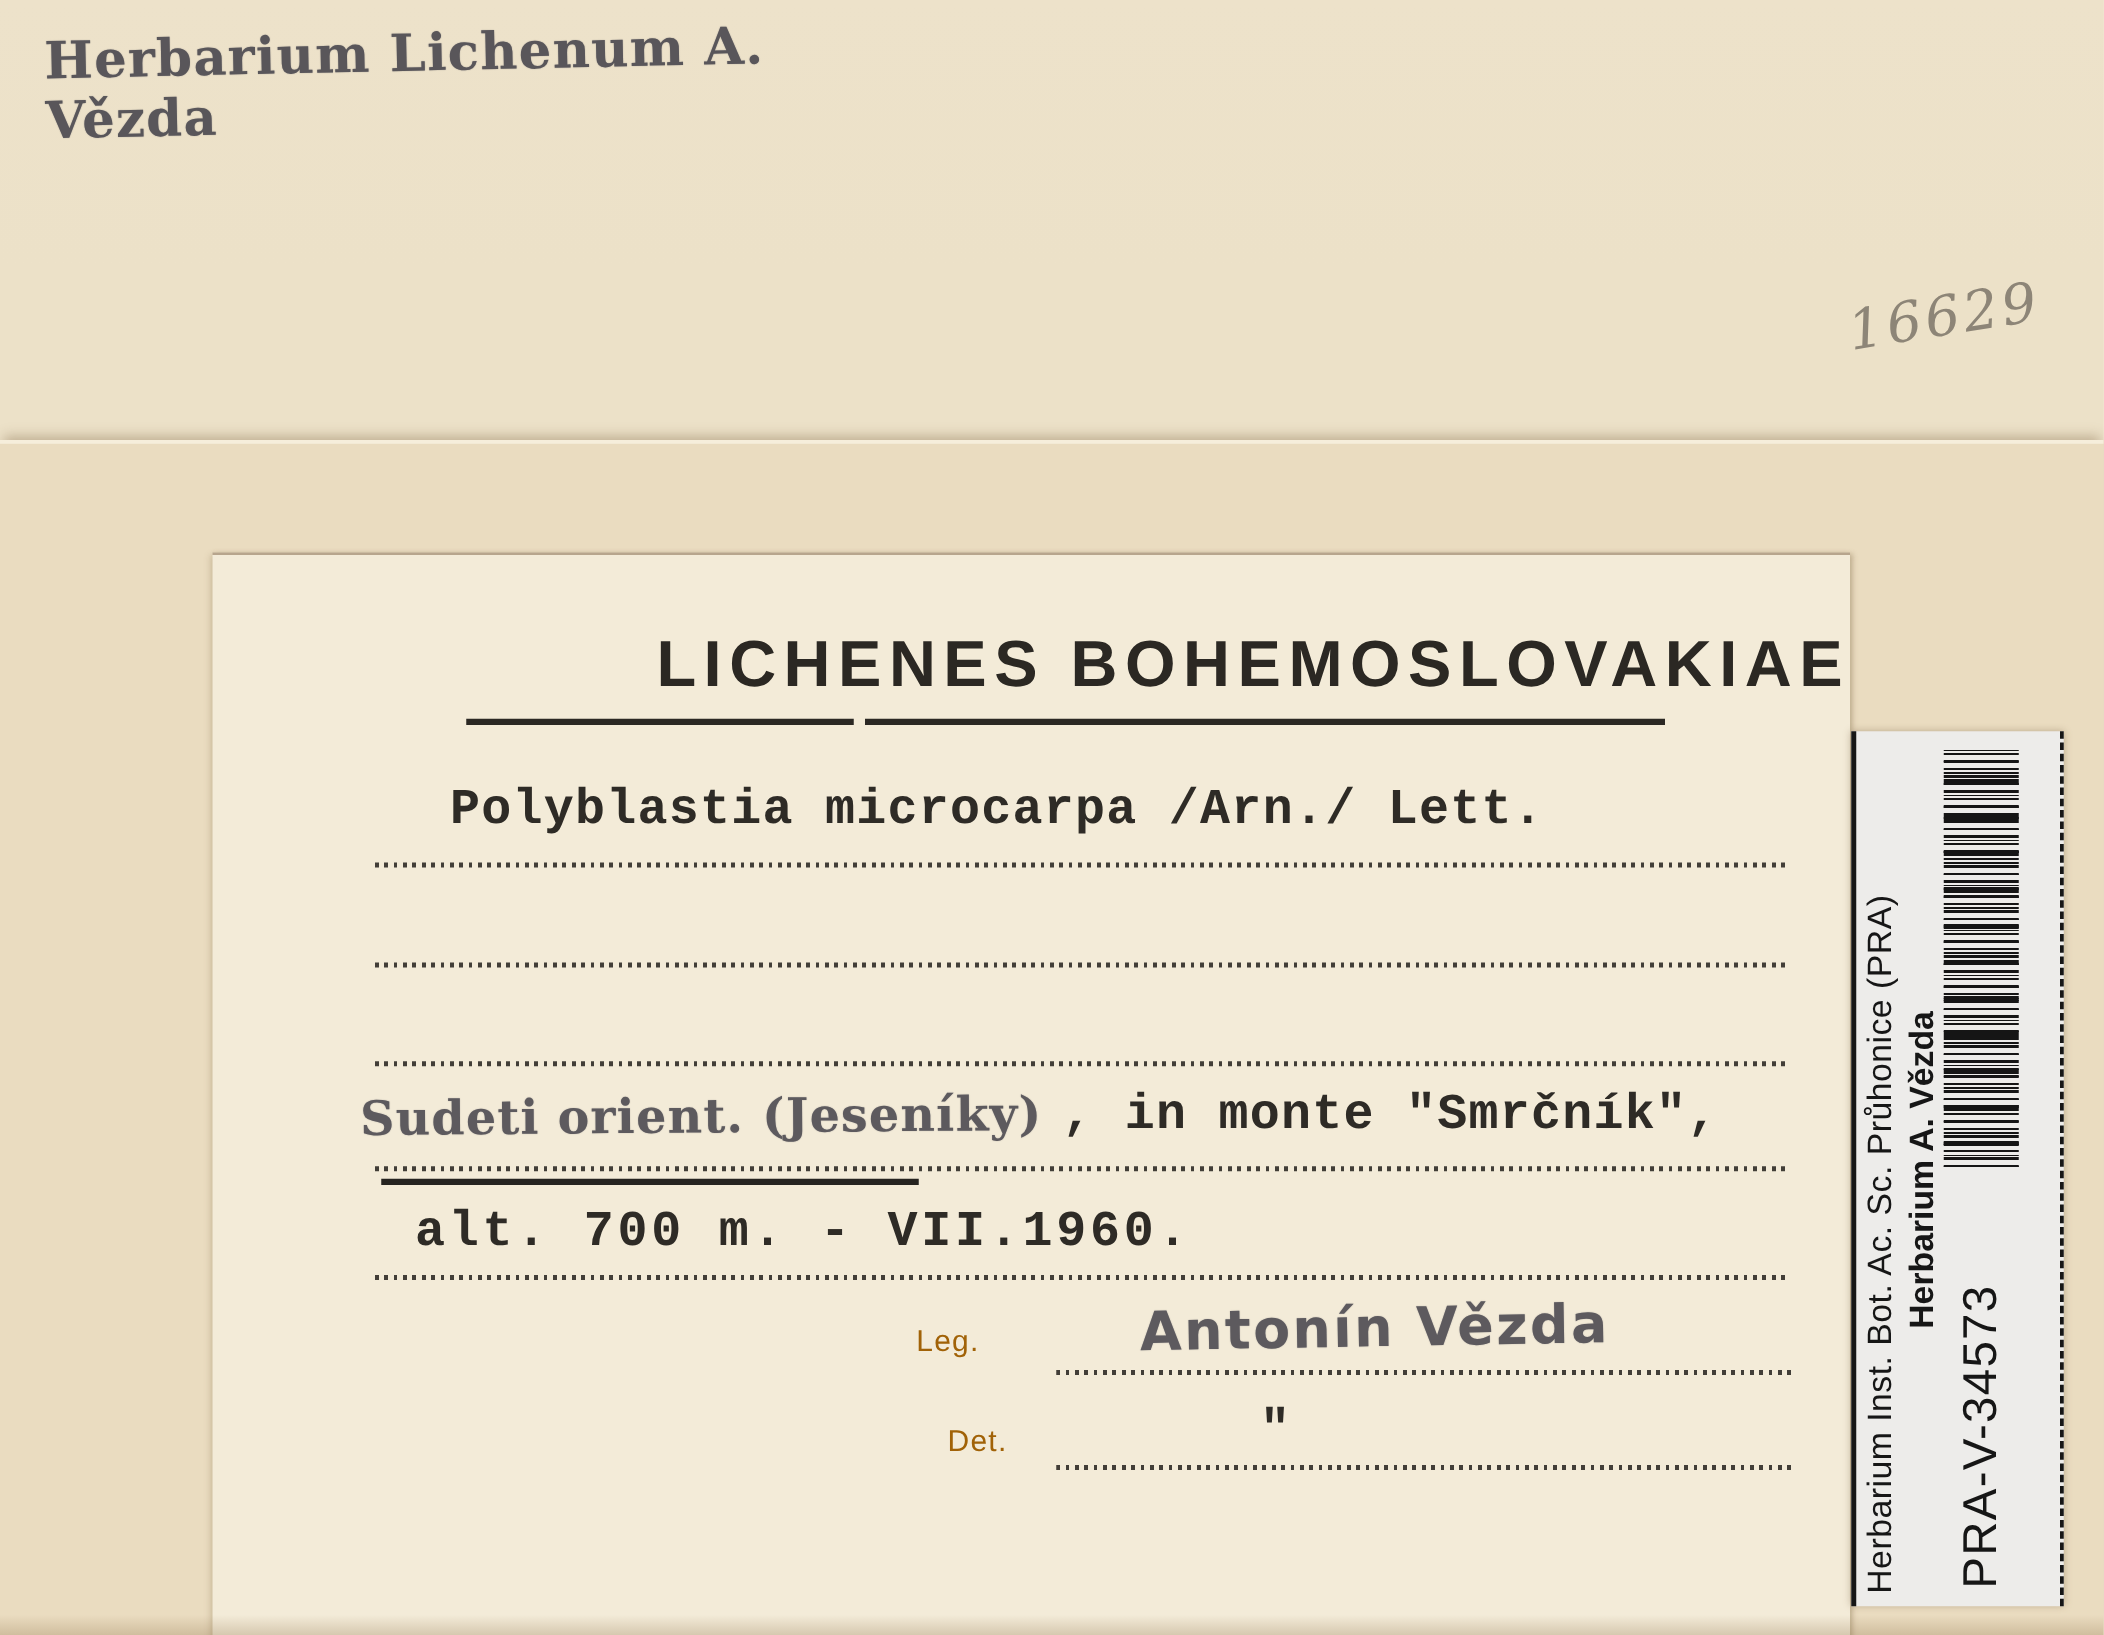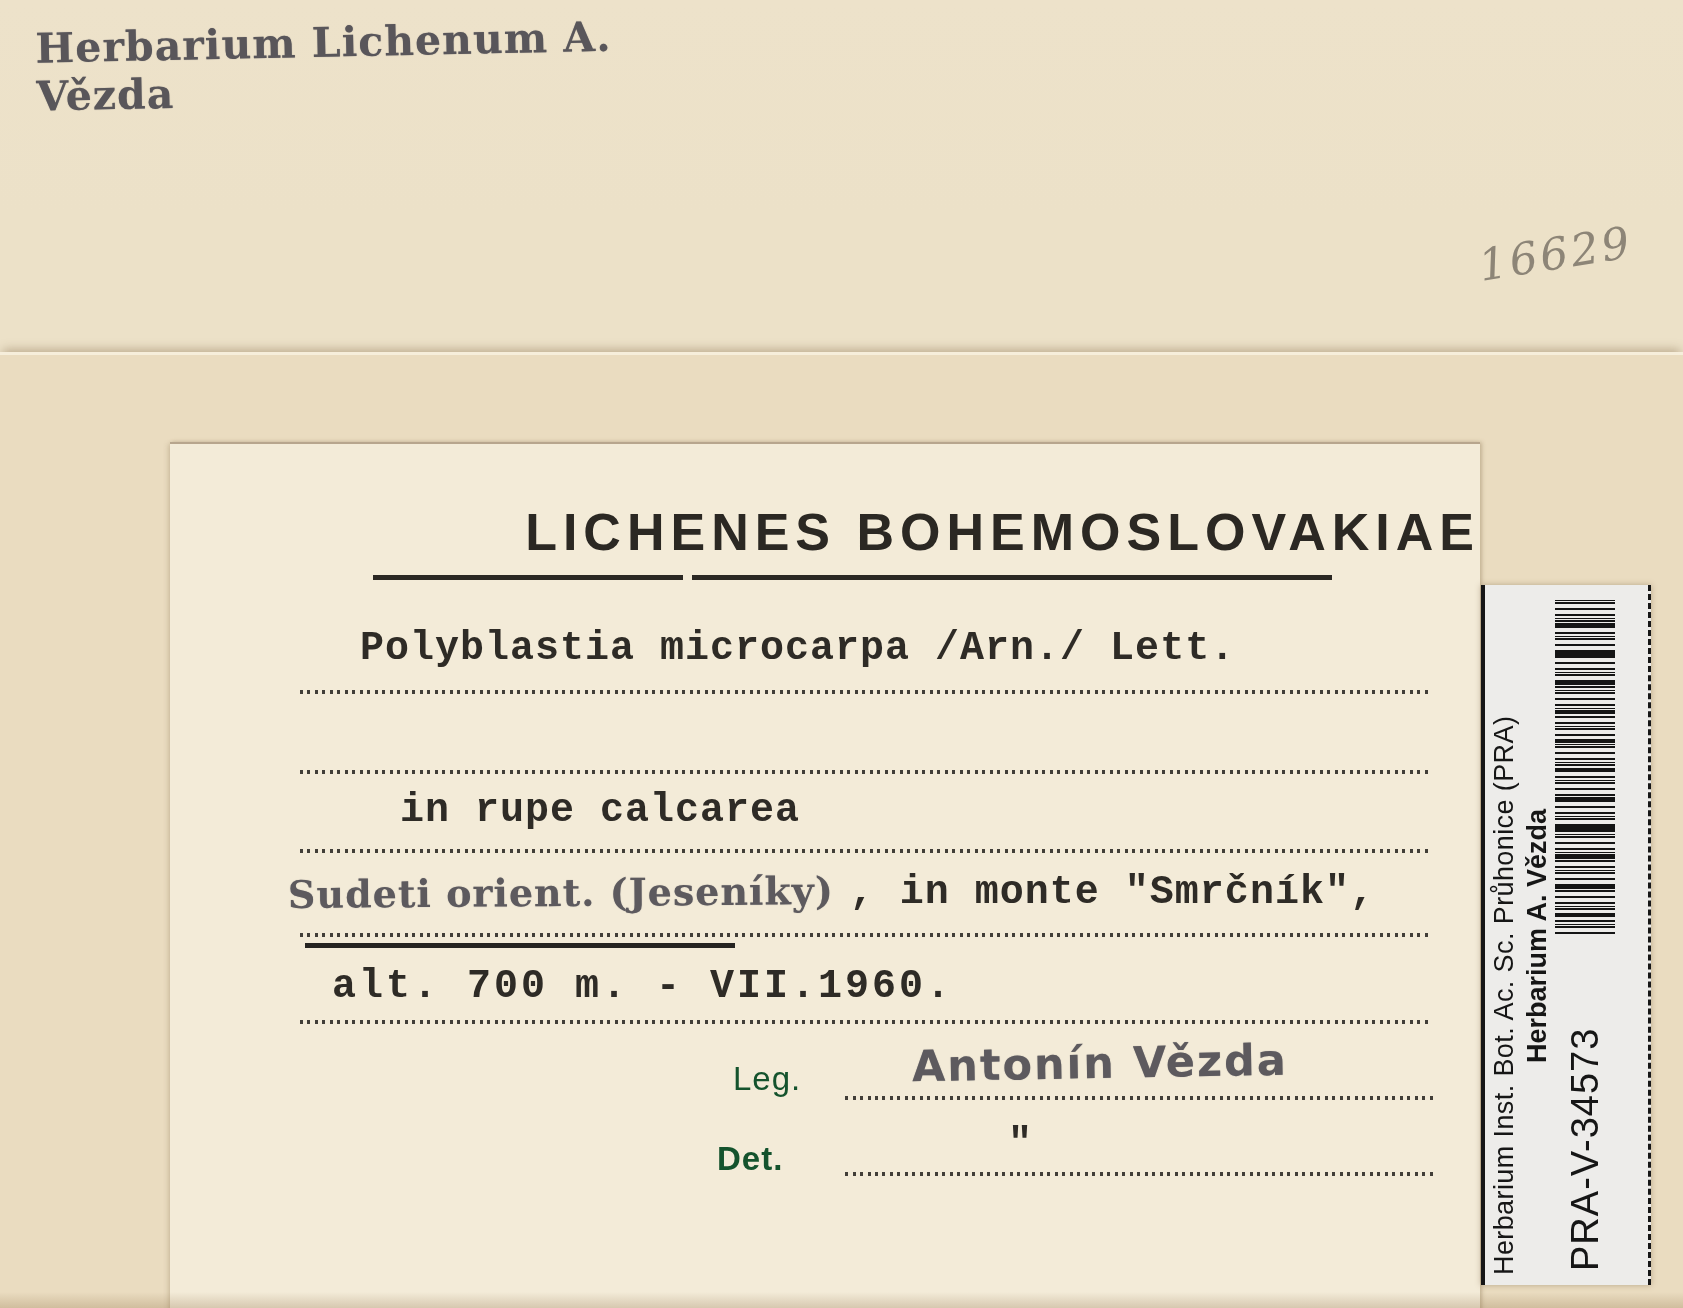--- a/index.html
+++ b/index.html
@@ -52,23 +52,23 @@
   .det-line{top:728px;left:675px;width:590px;}
 
   .locality-row{position:absolute;left:118px;top:426px;display:flex;align-items:center;white-space:nowrap;}
   .stamp-ink{color:var(--stamp_ink);opacity:.86;text-shadow:0 0 1px rgba(70,70,80,.5);}
   .locality-stamp{font-family:"DejaVu Serif",serif;font-weight:700;font-size:38px;
     letter-spacing:1px;transform:rotate(-.4deg);}
   .locality-typed{margin-left:16px;}
 
   .solid-underline{position:absolute;left:135px;top:499px;width:430px;height:5px;background:#262420;}
 
-  .fieldword{position:absolute;font-size:33px;color:#14532d;letter-spacing:1px;}
+  .fieldword{position:absolute;font-size:24px;color:#a16207;letter-spacing:1px;}
   .leg-label{left:563px;top:616px;}
-  .det-label{left:547px;top:696px;font-weight:bold;}
+  .det-label{left:588px;top:696px;}
   .leg-value{position:absolute;left:742px;top:594px;font-family:"DejaVu Sans",sans-serif;
     font-weight:700;font-size:43px;letter-spacing:2px;transform:rotate(-1deg);}
   .det-ditto{position:absolute;left:838px;top:678px;}
 
   .sticker{position:absolute;left:1481px;top:1285px;width:700px;height:170px;
     background:var(--sticker_white);
     transform:rotate(-90deg);transform-origin:top left;
     border-top:4px solid #161616;border-bottom:3px dashed #161616;
     padding:4px 10px 0 10px;box-shadow:0 0 6px rgba(110,85,55,.4);
     color:#161616;}
@@ -102,21 +102,20 @@
     <div class="title">LICHENES BOHEMOSLOVAKIAE</div>
     <div class="title-underline">
       <span class="seg seg1"></span>
       <span class="seg seg2"></span>
     </div>
 
     <div class="typed species">Polyblastia microcarpa /Arn./ Lett.</div>
     <div class="dotted dA"></div>
     <div class="dotted dB"></div>
 
-    <div class="typed substrate">in rupe calcarea</div>
     <div class="dotted dC"></div>
 
     <div class="locality-row">
       <span class="locality-stamp stamp-ink">Sudeti orient. (Jeseníky)</span>
       <span class="typed locality-typed">, in monte "Smrčník",</span>
     </div>
     <div class="dotted dD"></div>
     <div class="solid-underline"></div>
 
     <div class="typed altdate">alt. 700 m. - VII.1960.</div>

